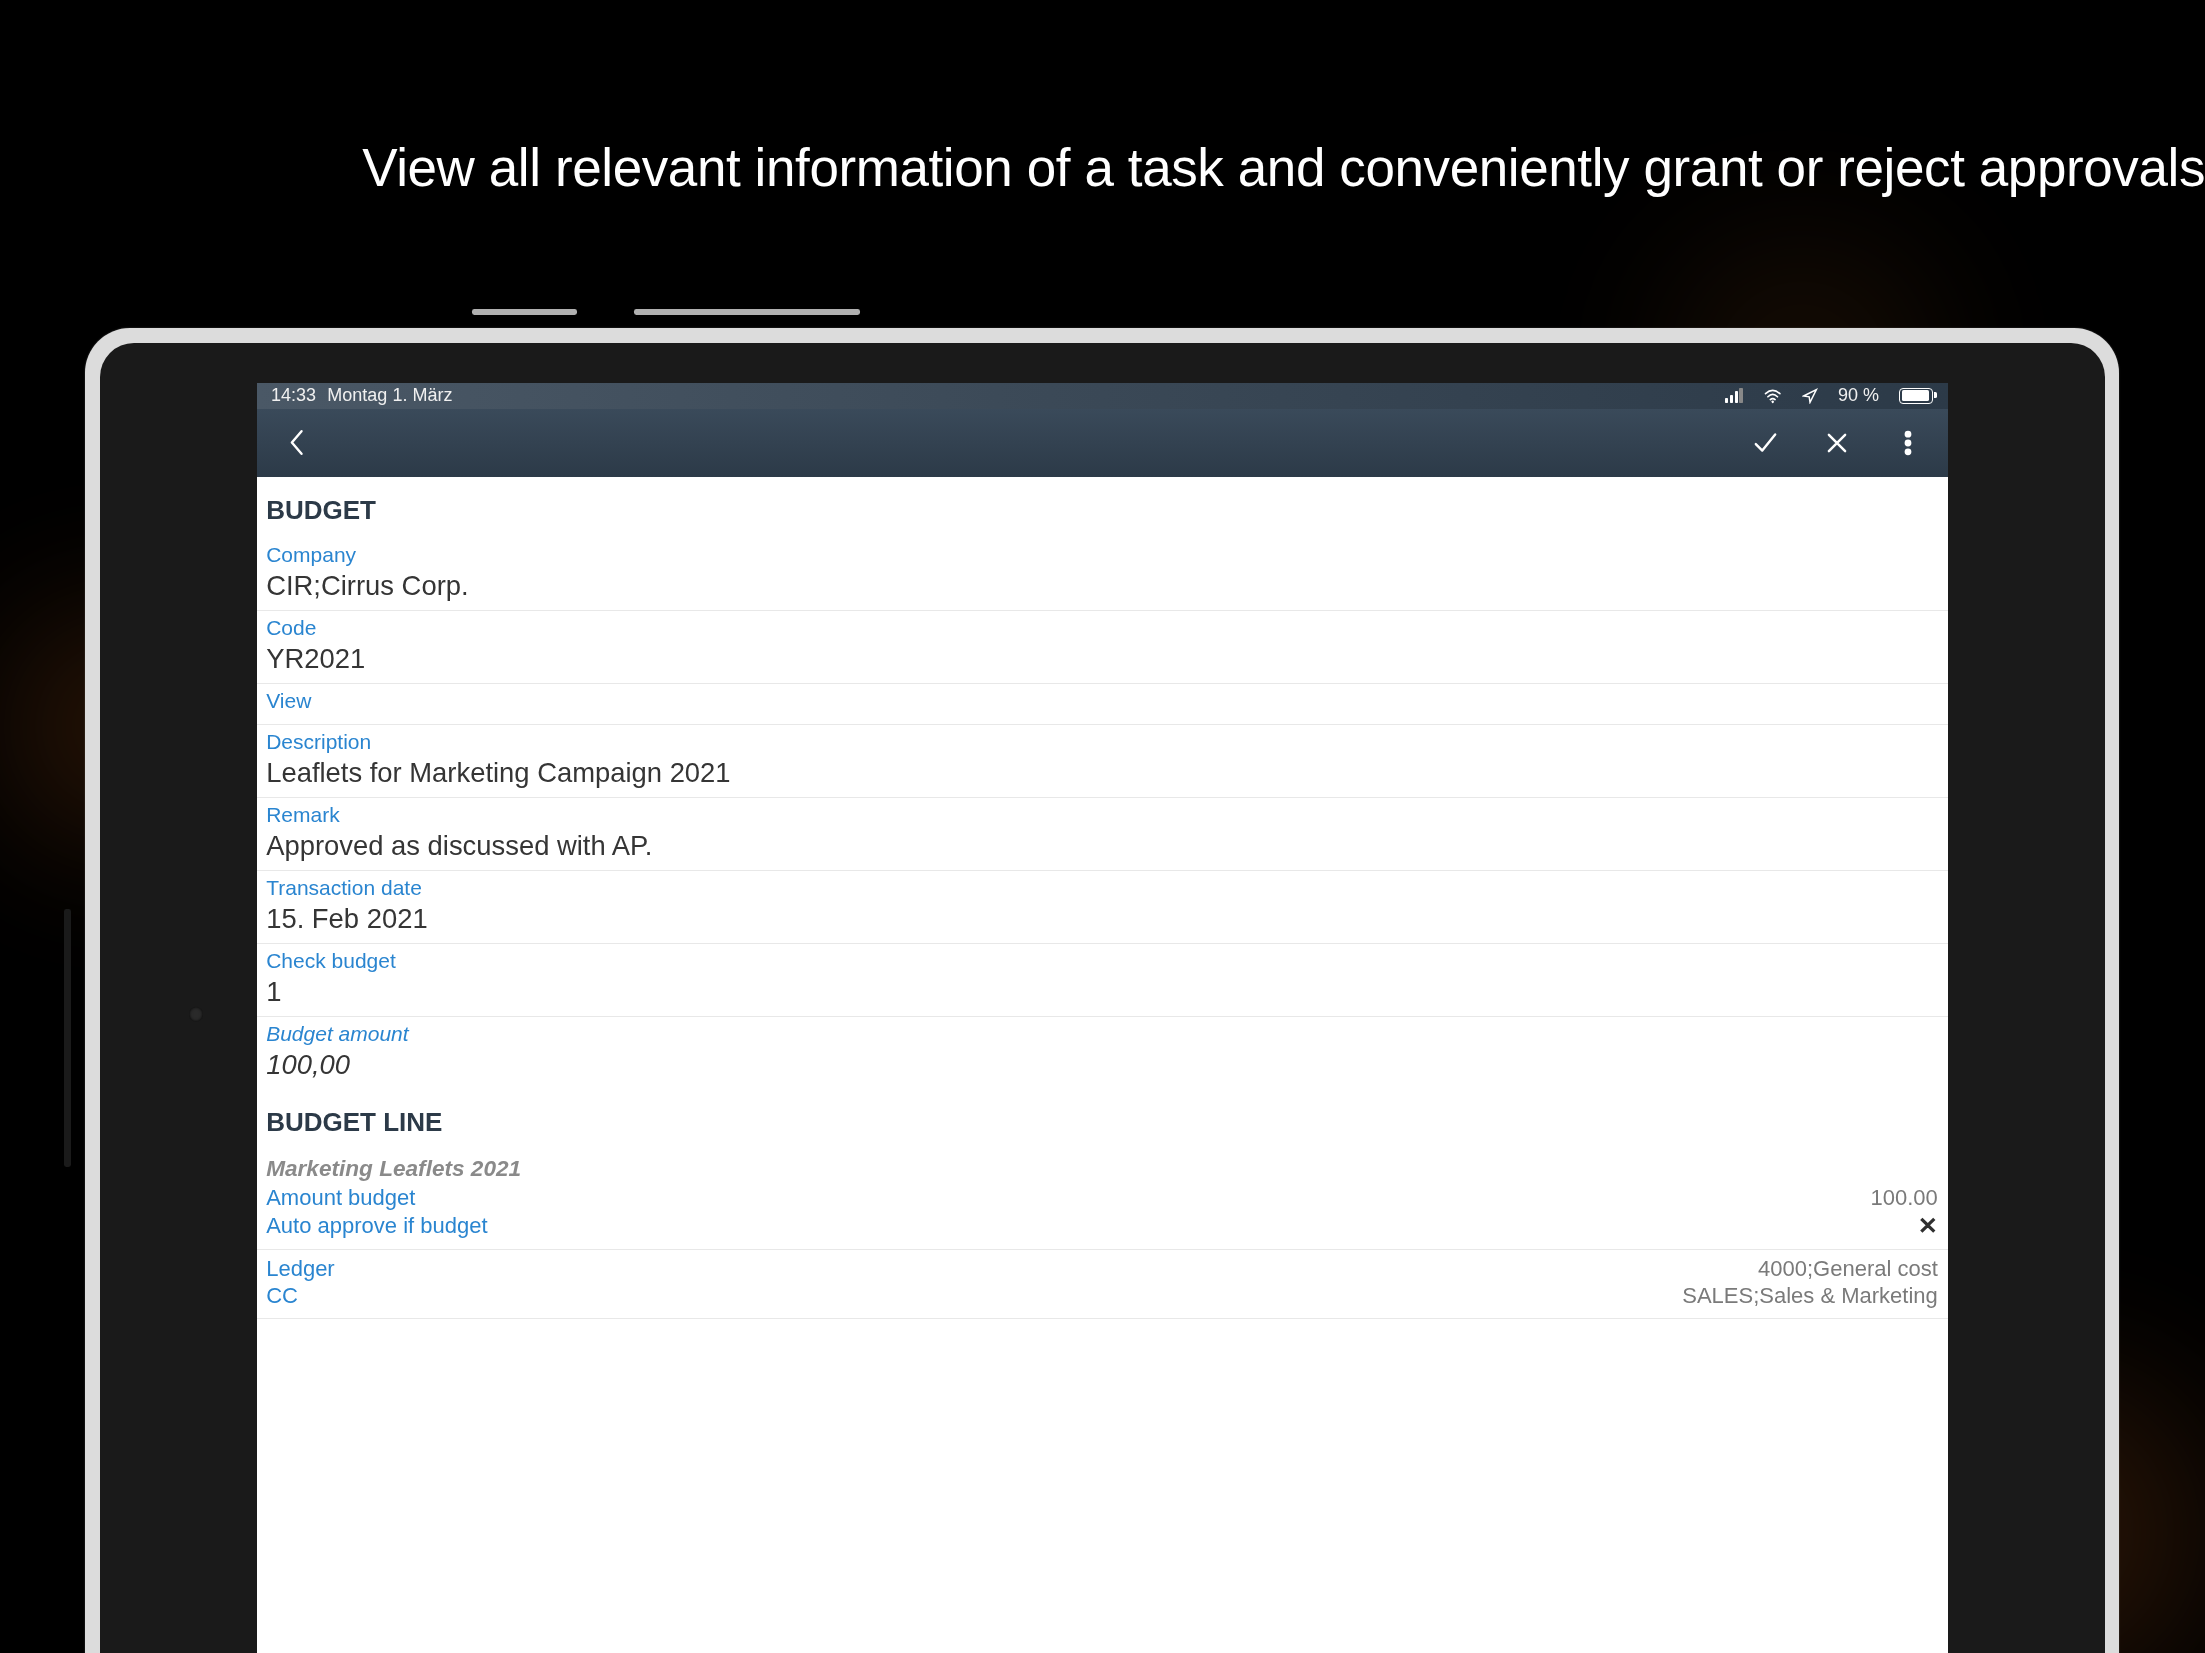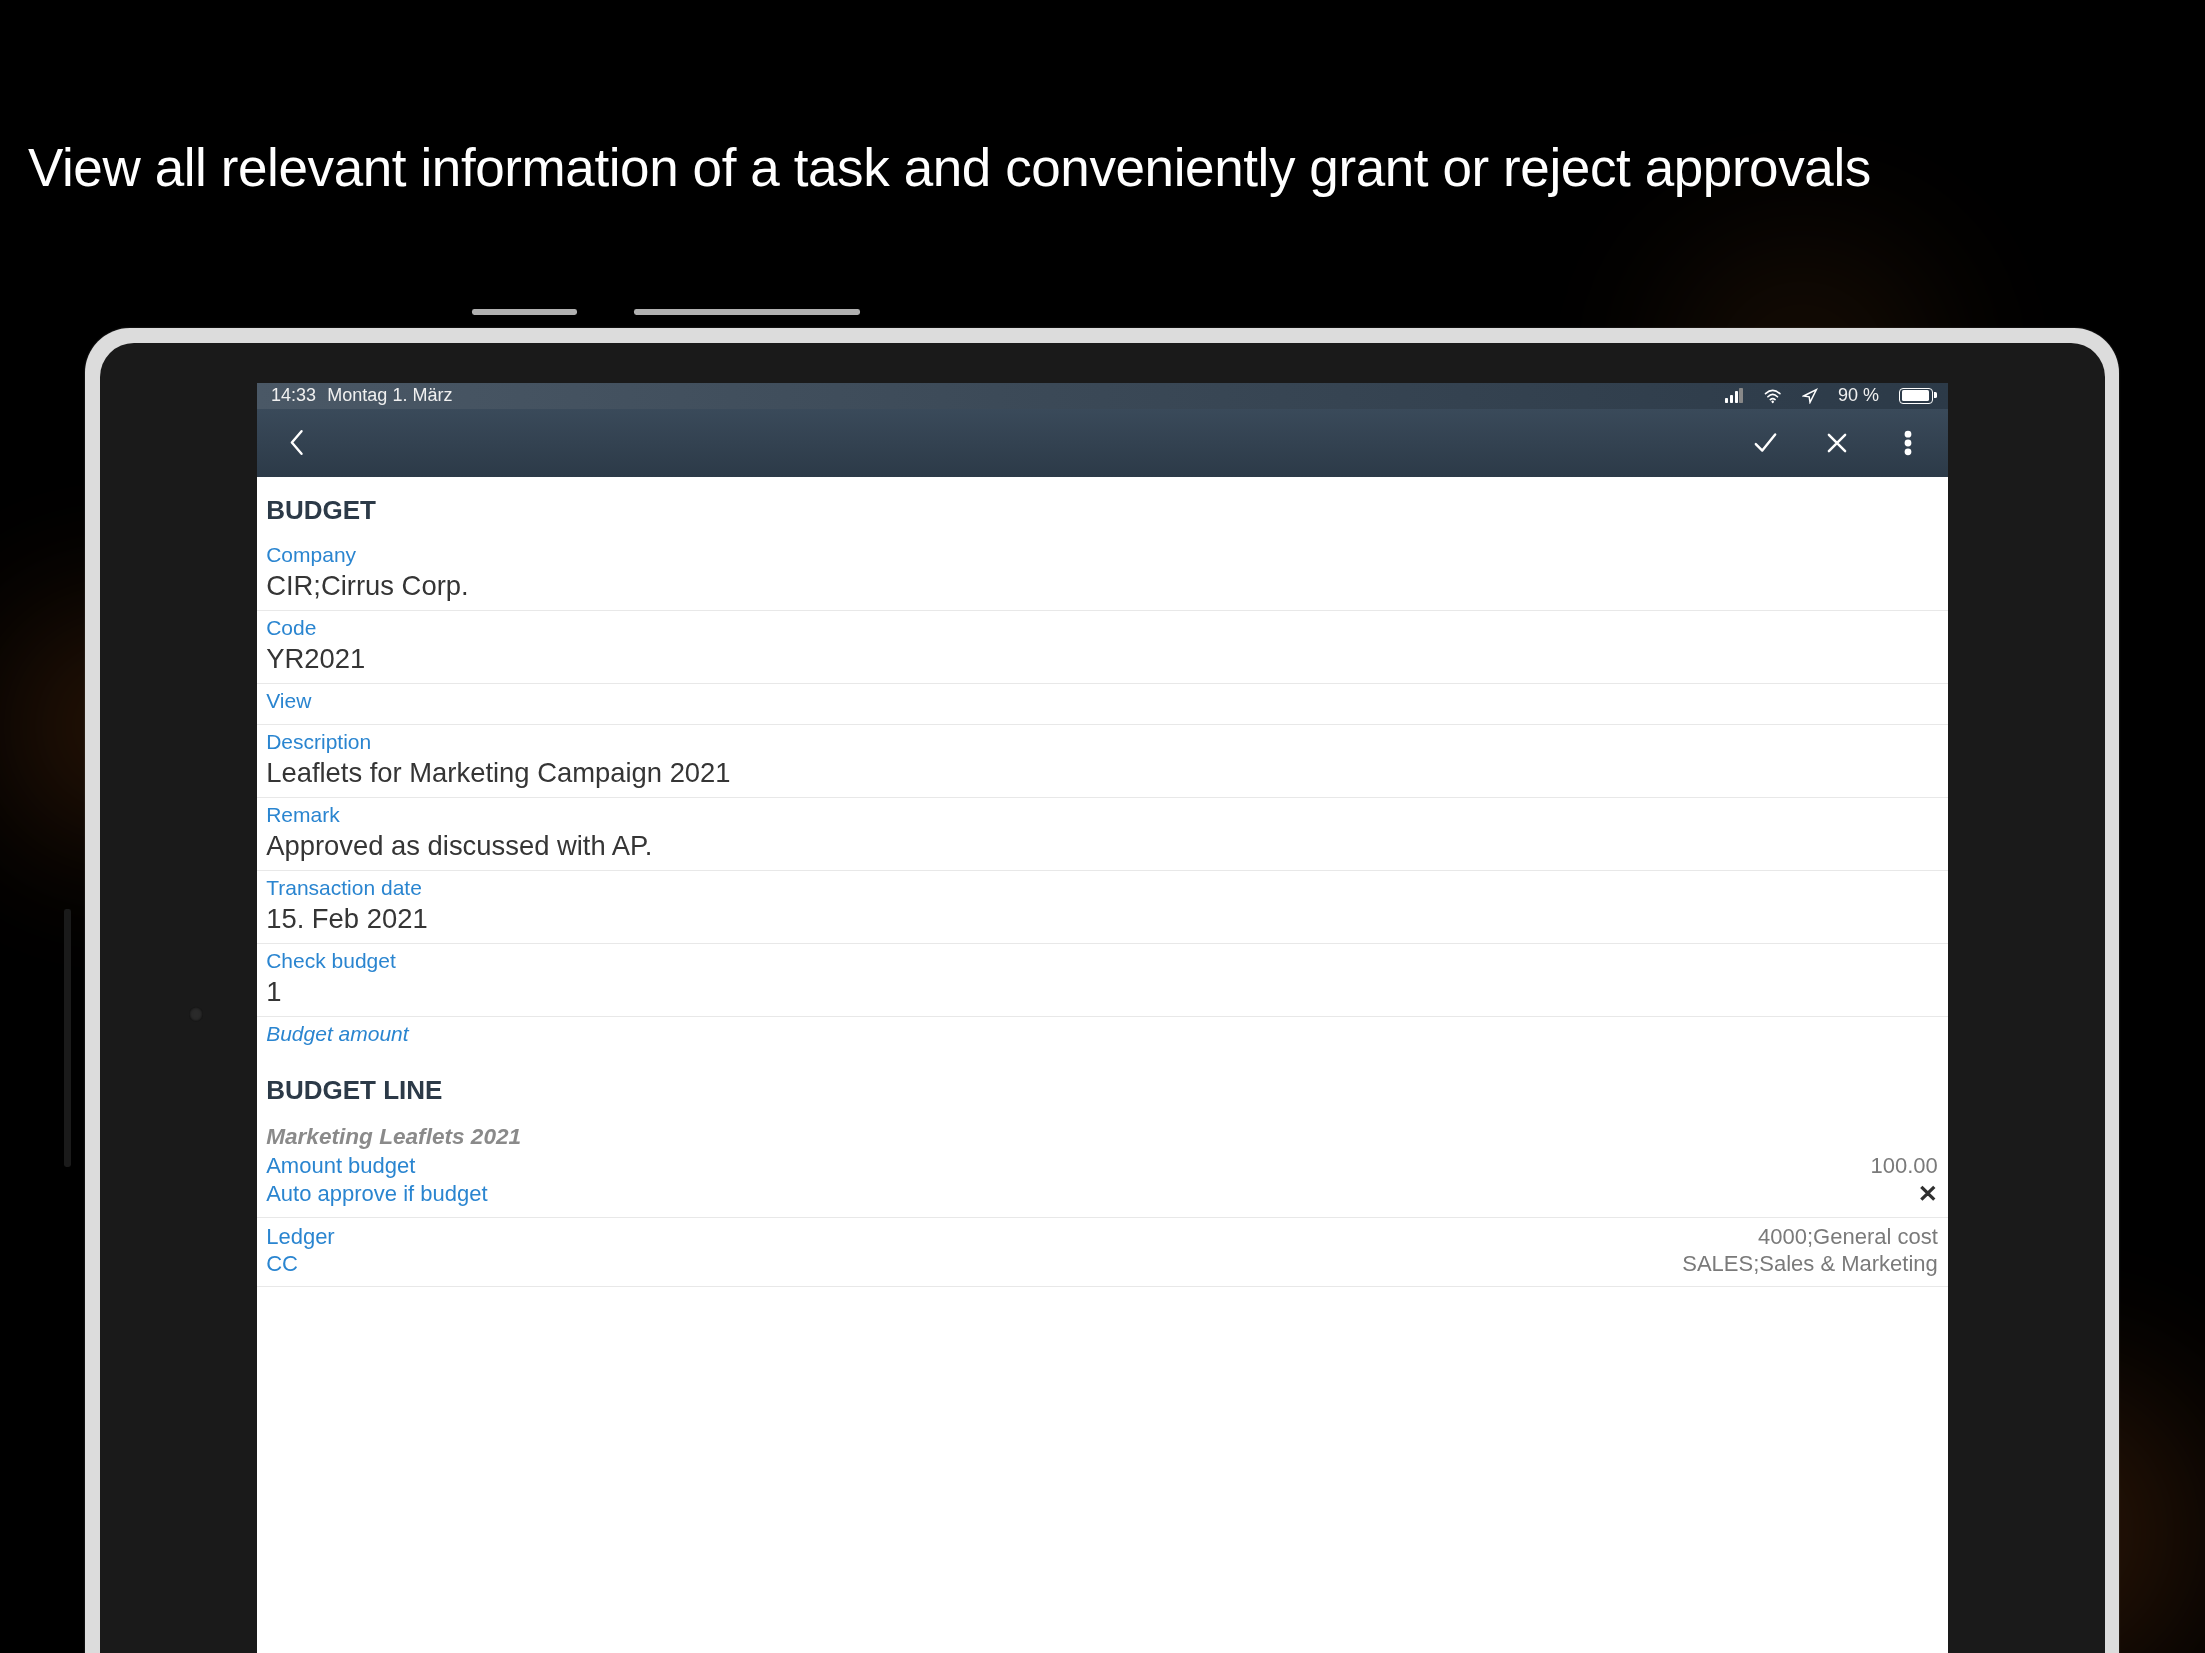--- a/index.html
+++ b/index.html
@@ -19,21 +19,21 @@
     }
     .glow1 { width: 404px; height: 323px; background: radial-gradient(circle, #5a2e10 0%, transparent 70%); left: -81px; top: 565px; }
     .glow2 { width: 565px; height: 404px; background: radial-gradient(circle, #5a2e10 0%, transparent 70%); right: -121px; bottom: -81px; }
     .glow3 { width: 484px; height: 323px; background: radial-gradient(circle, #4a2a10 0%, transparent 70%); right: 161px; top: 202px; opacity: 0.4; }
 
     .headline {
       position: absolute;
       top: 137px;
       left: 0;
       width: 100%;
-      text-align: left;
+      text-align: right;
       color: #fff;
       font-size: 53px;
       font-weight: 400;
       letter-spacing: -0.4px;
       padding-left: 28px;
     }
 
     .tablet-frame {
       position: absolute;
       top: 328px;
@@ -265,20 +265,21 @@
         <div class="field">
           <div class="field-label">Transaction date</div>
           <div class="field-value">15. Feb 2021</div>
         </div>
         <div class="field">
           <div class="field-label">Check budget</div>
           <div class="field-value">1</div>
         </div>
         <div class="field no-border">
           <div class="field-label">Budget amount</div>
+          <div class="field-value">100,00</div>
         </div>
 
         <div class="section-title">BUDGET LINE</div>
 
         <div class="bl-section">
           <div class="budget-line-title">Marketing Leaflets 2021</div>
           <div class="bl-row">
             <span class="bl-label">Amount budget</span>
             <span class="bl-value">100.00</span>
           </div>

